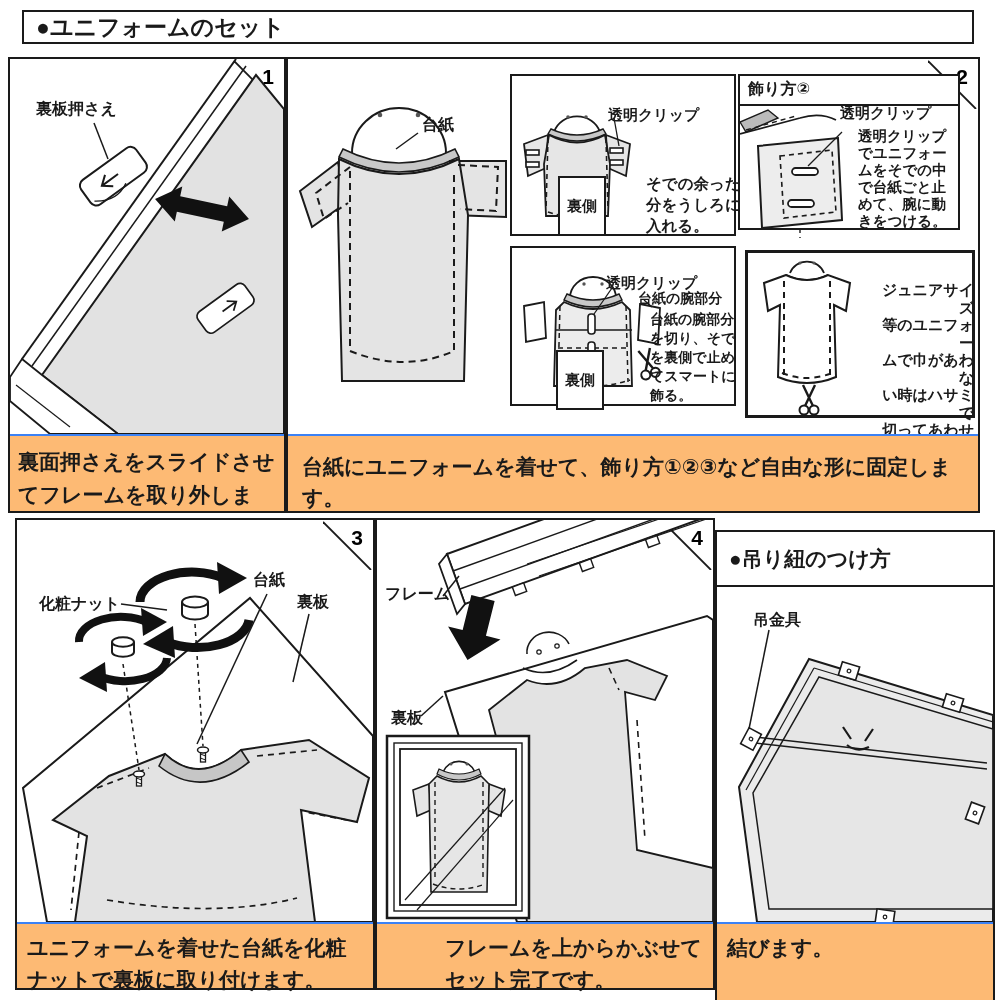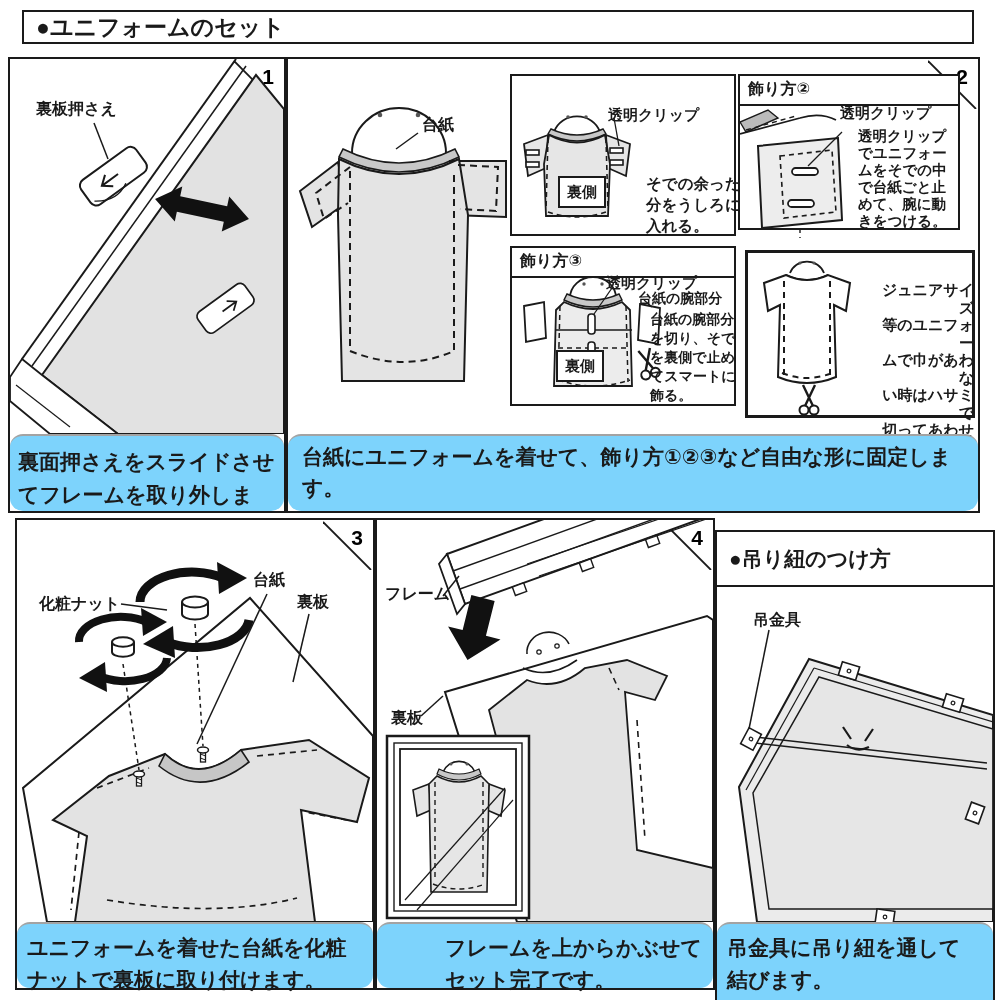--- a/index.html
+++ b/index.html
@@ -1,27 +1,27 @@
 <!DOCTYPE html>
 <html><head>
 <meta charset="utf-8">
 <style>
   html,body{margin:0;padding:0;background:#ffffff;width:1000px;height:1000px;
     font-family:"Liberation Sans","DejaVu Sans",sans-serif;color:#1a1a1a;}
   #sheet{position:relative;width:1000px;height:1000px;background:#fff;overflow:hidden;}
   .panel{position:absolute;border:2px solid #1a1a1a;background:#fff;box-sizing:border-box;}
   .titlebox{position:absolute;border:2px solid #1a1a1a;background:#fff;box-sizing:border-box;
     display:flex;align-items:center;font-weight:600;}
-  .caption{position:absolute;left:0;right:0;bottom:0;border-top:2px solid #a3a3a3;
-    font-size:21px;font-weight:600;line-height:31px;background:#7dd3fc;border-radius:13px;}
+  .caption{position:absolute;left:0;right:0;bottom:0;border-top:2px solid #3b82f6;
+    font-size:21px;font-weight:600;line-height:31px;background:#fdba74;}
   .lbl{position:absolute;font-size:16px;font-weight:600;white-space:nowrap;}
   .slbl{position:absolute;font-size:15px;font-weight:600;white-space:nowrap;}
   .note{position:absolute;font-weight:600;word-break:break-all;}
   .boxed{position:absolute;border:2px solid #1a1a1a;background:#fff;font-size:15px;
-    font-weight:600;padding:5px 7px;line-height:18px;}
+    font-weight:600;padding:19px 7px;line-height:18px;}
   .subbox{position:absolute;border:2px solid #1a1a1a;background:#fff;box-sizing:border-box;}
   .subhead{height:28px;border-bottom:2px solid #1a1a1a;font-size:16px;font-weight:600;
     line-height:26px;padding-left:8px;}
   .badge{position:absolute;top:0;right:0;width:50px;height:50px;}
   svg{display:block;}
   .illus{position:absolute;}
 </style>
 </head>
 <body>
 
@@ -141,21 +141,20 @@
         <div>透明クリップ</div>
         <div>でユニフォー</div>
         <div>ムをそでの中</div>
         <div>で台紙ごと止</div>
         <div>めて、腕に動</div>
         <div>きをつける。</div>
       </div>
     </div>
 
     <div class="subbox" style="left:222px;top:187px;width:226px;height:160px;">
-      <div class="subhead">飾り方③</div>
       <svg class="illus" style="left:0;top:28px;" width="222" height="130" viewBox="0 0 222 130">
         <path d="M58,22 A23,21 0 0 1 104,22" fill="#fff" stroke="#1a1a1a" stroke-width="1.8"></path>
         <circle cx="72" cy="8" r="1.7" fill="#555"></circle>
           <circle cx="90" cy="8" r="1.7" fill="#555"></circle>
         <path d="M52,24 Q81,38 110,24 L107,18 Q81,30 55,18 Z" fill="#c8c8c8" stroke="#1a1a1a" stroke-width="1.4"></path>
         <polygon points="12,30 32,26 34,62 14,66" fill="#ffffff" stroke="#1a1a1a" stroke-width="1.8"></polygon>
         <polygon points="128,28 148,32 146,68 126,64" fill="#ffffff" stroke="#1a1a1a" stroke-width="1.8"></polygon>
         <path d="M52,26 Q81,40 110,26 L118,34 L120,110 L42,110 L44,34 Z" fill="#ececec" stroke="#1a1a1a" stroke-width="1.8"></path>
         <path d="M44,54 L120,54" stroke="#1a1a1a" stroke-width="1.4" fill="none"></path>
         <path d="M46,72 L118,72" stroke="#1a1a1a" stroke-width="1.4" fill="none" stroke-dasharray="5 4"></path>
@@ -199,21 +198,21 @@
       <div class="note" style="left:122px;top:28px;width:104px;font-size:15px;line-height:17.5px;">
         <div>ジュニアサイズ</div>
         <div>等のユニフォー</div>
         <div>ムで巾があわな</div>
         <div>い時はハサミで</div>
         <div>切ってあわせて</div>
         <div>下さい。</div>
       </div>
     </div>
 
-    <div class="caption" style="top:375px;padding:5px 0 0 14px;">
+    <div class="caption" style="top:375px;padding:15px 0 0 14px;">
       <span>台紙にユニフォームを着せて、飾り方①②③など自由な形に固定します。</span>
     </div>
   </div>
 
   <div class="panel" style="left:15px;top:518px;width:360px;height:472px;">
     <svg class="badge" viewBox="0 0 50 50">
       <line x1="0" y1="2" x2="48" y2="50" stroke="#1a1a1a" stroke-width="1.8"></line>
       <text x="34" y="17" font-size="21" font-weight="600" text-anchor="middle" dominant-baseline="central">3</text>
     </svg>
     <svg class="illus" style="left:0;top:0;" width="356" height="402" viewBox="0 0 356 402">
@@ -371,18 +370,17 @@
         </g>
       <g transform="translate(168,330) rotate(8)">
         <rect x="-9" y="-7" width="18" height="14" fill="#fff" stroke="#1a1a1a" stroke-width="1.6"></rect>
         <circle cx="0" cy="0" r="1.8" fill="none" stroke="#1a1a1a" stroke-width="1.2"></circle>
         </g>
 
       <line x1="52" y1="43" x2="32" y2="142" stroke="#1a1a1a" stroke-width="1.5"></line>
     </svg>
     <div class="lbl" style="left:36px;top:78px;">吊金具</div>
     <div class="caption" style="top:390px;padding:8px 0 0 10px;line-height:32px;">
-      <div>吊金具に吊り紐を通して</div>
       <div>結びます。</div>
     </div>
   </div>
 
 </div>
 
 </body></html>

